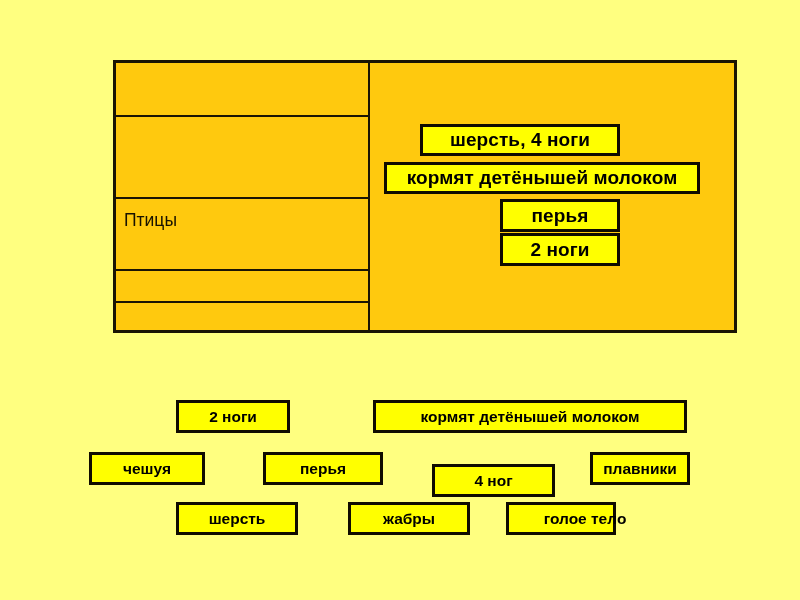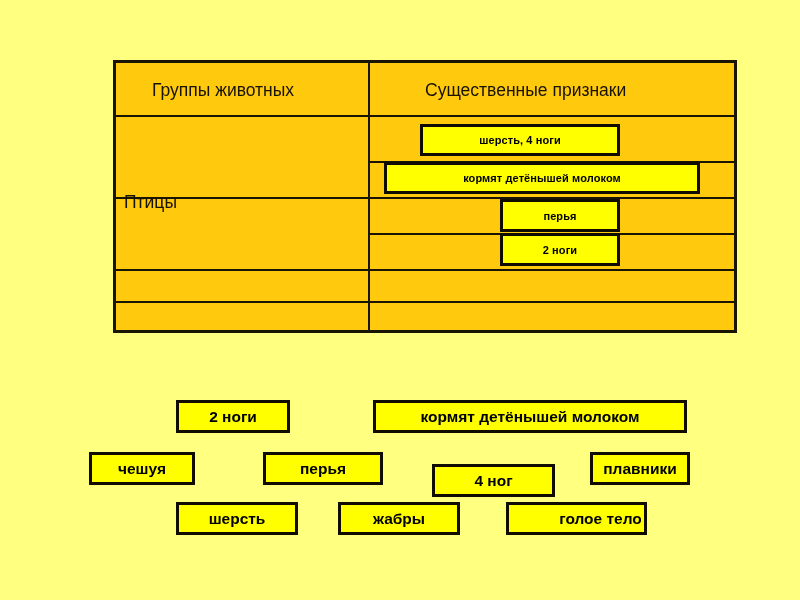--- a/index.html
+++ b/index.html
@@ -58,21 +58,21 @@
   
   .chip {
     position: absolute;
     background: #ffff00;
     border: 3px solid #100c00;
     box-sizing: border-box;
     display: flex;
     align-items: center;
     justify-content: center;
     font-weight: bold;
-    font-size: 11px;
+    font-size: 19px;
     color: #000000;
     white-space: nowrap;
     letter-spacing: 0.1px;
   }
 
   
   .word {
     position: absolute;
     background: #ffff00;
     border: 3px solid #100c00;
@@ -91,46 +91,35 @@
 <body>
 
 <div id="table-wrap">
 
   <div class="col" id="col-left">
     <div class="rowline" style="top:52px"></div>
     <div class="rowline" style="top:134px"></div>
     <div class="rowline" style="top:206px"></div>
     <div class="rowline" style="top:238px"></div>
 
-    <div class="cellhead" style="left:36px; top:17px">Группы животных</div>
-    <div class="cellhead" style="left:8px; top:129px">Птицы</div>
+    <div class="cellhead" style="left:8px; top:147px">Птицы</div>
   </div>
 
-  <div class="col" id="col-right">
-    <div class="rowline" style="top:52px"></div>
-    <div class="rowline" style="top:98px"></div>
-    <div class="rowline" style="top:134px"></div>
-    <div class="rowline" style="top:170px"></div>
-    <div class="rowline" style="top:206px"></div>
-    <div class="rowline" style="top:238px"></div>
-
-    <div class="cellhead" style="left:55px; top:17px">Существенные признаки</div>
-  </div>
 </div>
 
 <div id="placed-chips">
     <div class="chip" style="left: 420px; top: 124px; width: 200px; height: 32px;">шерсть, 4 ноги</div>
     <div class="chip" style="left: 384px; top: 162px; width: 316px; height: 32px;">кормят детёнышей молоком</div>
     <div class="chip" style="left: 500px; top: 199px; width: 120px; height: 33px;">перья</div>
     <div class="chip" style="left: 500px; top: 233px; width: 120px; height: 33px;">2 ноги</div>
   </div>
 
 <div id="word-bank">
     <div class="word" style="left: 176px; top: 400px; width: 114px;">2 ноги</div>
     <div class="word" style="left: 373px; top: 400px; width: 314px;">кормят детёнышей молоком</div>
-    <div class="word" style="left: 89px; top: 452px; width: 106px;">чешуя</div>
+    <div class="word" style="left: 89px; top: 452px; width: 116px;">чешуя</div>
     <div class="word" style="left: 263px; top: 452px; width: 120px;">перья</div>
     <div class="word" style="left: 432px; top: 452px; width: 123px; margin-top: 12px;">4 ног</div>
     <div class="word" style="left: 590px; top: 452px; width: 100px;">плавники</div>
     <div class="word" style="left: 176px; top: 502px; width: 122px;">шерсть</div>
-    <div class="word" style="left: 338px; top: 502px; width: 122px;">жабры</div>
-    <div class="word" style="left: 506px; top: 502px; width: 141px; padding-left: 48px;">голое тело</div>
+    <div class="word" style="left: 348px; top: 502px; width: 122px;">жабры</div>
+    <div class="word" style="left: 506px; top: 502px; width: 110px; padding-left: 48px;">голое тело</div>
   </div>
 
 </body></html>

